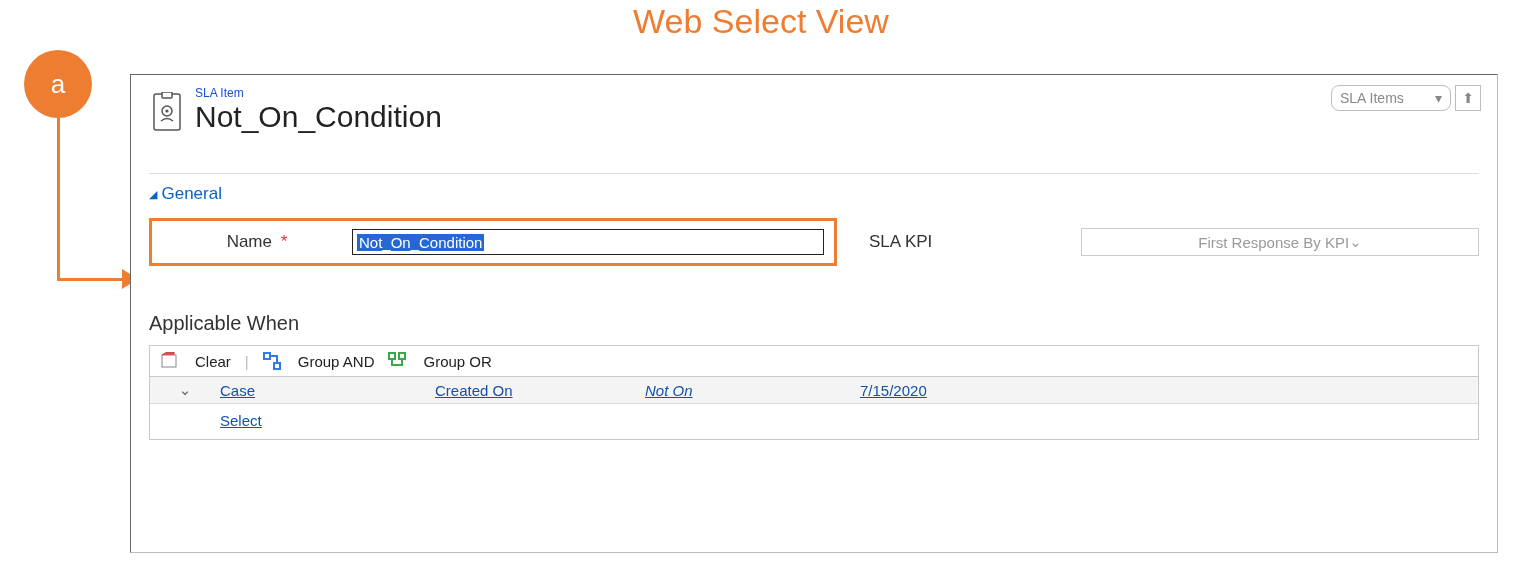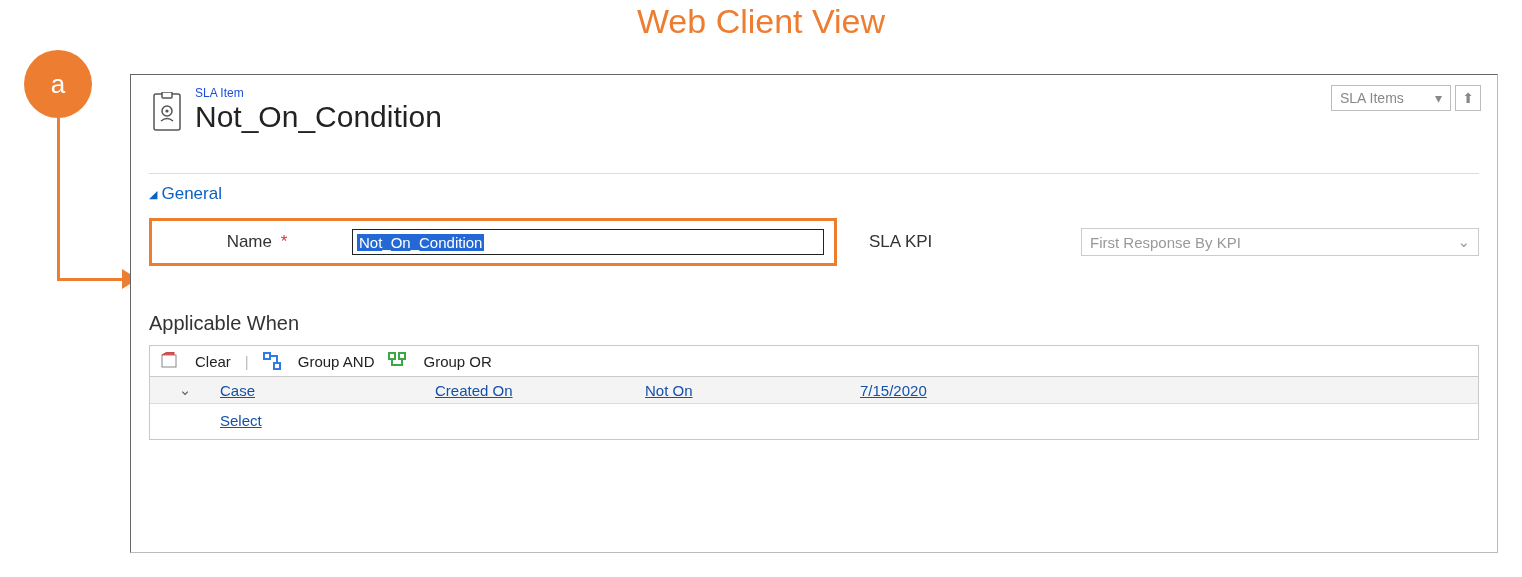--- a/index.html
+++ b/index.html
@@ -18,65 +18,65 @@
   .panel-inner { position:relative; padding:12px 18px 18px 18px; height:100%; }
 
   .header-row { display:flex; align-items:flex-start; }
   .entity-icon { width:36px; height:46px; margin-right:10px; margin-top:2px; display:flex; align-items:center; justify-content:center; }
   .entity-icon svg { width:30px; height:40px; }
   .entity-text .entity-type { color:#1d4ed8; font-size:12px; line-height:1.1; }
   .entity-text .entity-title { font-size:30px; color:#222; font-weight:300; line-height:1.1; }
 
   .view-picker { position:absolute; right:16px; top:10px; display:flex; gap:4px; }
   .view-picker .vp-box { border:1px solid #bdbdbd; height:26px; display:flex; align-items:center; padding:0 8px; color:#888; font-size:14px; cursor:pointer; }
-  .view-picker .vp-box.main { width:120px; justify-content:space-between; }
+  .view-picker .vp-box.main { width:120px; justify-content:space-between;border-radius:8px; }
   .view-picker .vp-box.up { width:26px; justify-content:center; }
 
   .divider { border:0; border-top:1px solid #ddd; margin:38px 0 10px 0; }
 
   .section-title { color:#0b61c4; font-size:17px; display:flex; align-items:center; gap:4px; margin-bottom:14px; cursor:pointer; }
   .section-title .tri { font-size:11px; color:#0b61c4; }
 
   .form-row { display:flex; align-items:center; gap:22px; }
   .name-group { position:relative; display:flex; align-items:center; border:3px solid #ed7d31; padding:8px 10px 8px 10px; width:688px; }
   .name-label { width:190px; font-size:17px; color:#333;text-align:center; }
   .name-label .req { color:#e63131; margin-left:4px; }
   .name-input-wrap { flex:1; height:26px; border:1px solid #222; display:flex; align-items:center; padding:0 4px; }
   .name-input-sel { background:#2468d6; color:#fff; padding:0 2px; font-size:15px; white-space:nowrap; }
 
   .kpi-label { font-size:17px; color:#333; margin-left:10px; width:190px; }
-  .kpi-select { flex:1; max-width:470px; height:28px; border:1px solid #ccc; display:flex; align-items:center; justify-content:space-between; padding:0 8px; color:#999; font-size:15px; cursor:pointer; }
+  .kpi-select { flex:1; max-width:470px; height:28px; border:1px solid #ccc; display:flex; align-items:center; justify-content:center; padding:0 8px; color:#999; font-size:15px; cursor:pointer; }
 
   .applicable-title { font-size:20px; color:#333; margin-top:46px; margin-bottom:10px; }
   .cond-box { border:1px solid #c9c9c9; }
   .cond-toolbar { display:flex; align-items:center; gap:14px; padding:6px 10px; font-size:15px; color:#222; }
   .ct-btn { display:flex; align-items:center; gap:17px; cursor:pointer; }
   .ct-sep { color:#bbb;}
   .ct-icon { width:18px; height:18px; display:inline-flex; align-items:center; justify-content:center; }
 
   .cond-body { border-top:1px solid #c9c9c9; }
   .cond-row { display:flex; align-items:center; gap:0; padding:4px 0; }
   .cond-row.header { background:#f4f4f4; border-bottom:1px solid #dcdcdc; }
   .cell { font-size:15px; }
   .cell.chev { width:70px; text-align:center; color:#666; cursor:pointer; }
   .cell.entity { width:215px; }
   .cell.field { width:210px; }
-  .cell.op    { width:215px; }
+  .cell.op    { width:215px;font-style:italic; }
   .cell.val   { width:220px; }
   .cond-link { color:#1451a8; text-decoration:underline; cursor:pointer; }
   .cond-row.select { padding:8px 0 10px 0; }
   .cond-row.select .cell.entity { padding-left:0; }
   .cond-row.select .chev { }
 
 </style>
 </head>
 <body>
 <div class="canvas">
 
-  <div class="page-title">Web Client View</div>
+  <div class="page-title">Web Select View</div>
 
   <div class="badge">a</div>
   <div class="connector-v"></div>
   <div class="connector-h"></div>
   <div class="connector-arrow"></div>
 
   <div class="panel">
     <div class="panel-inner">
 
       <div class="header-row">

